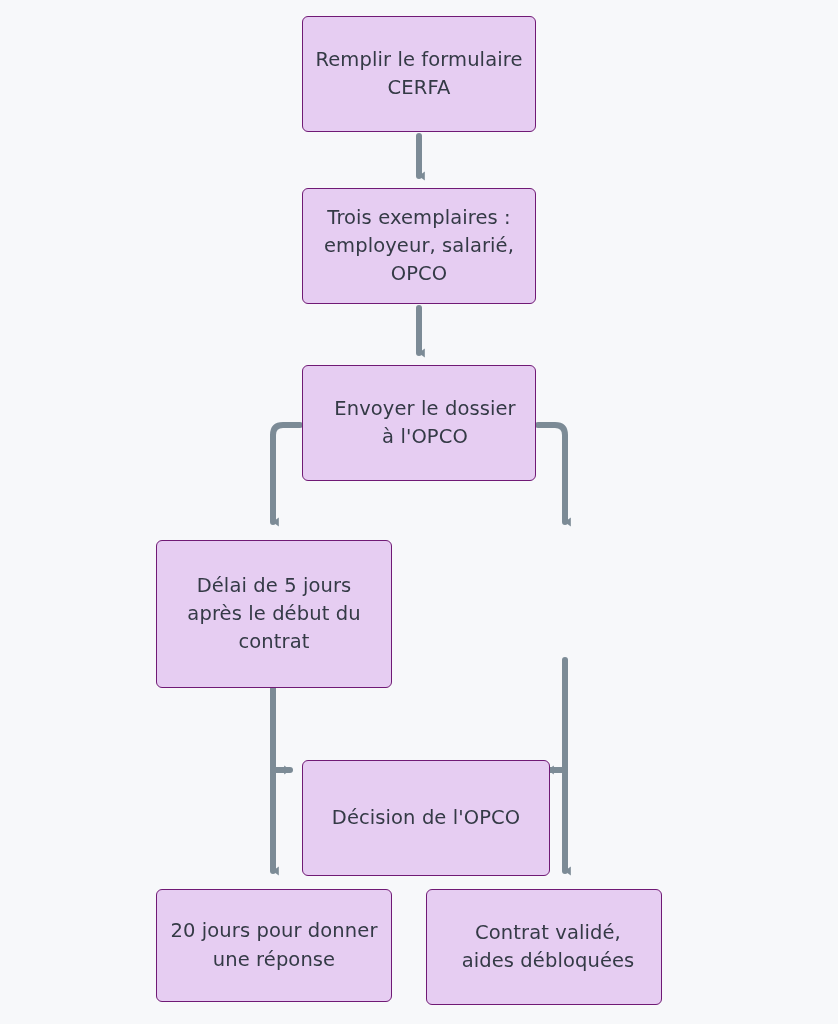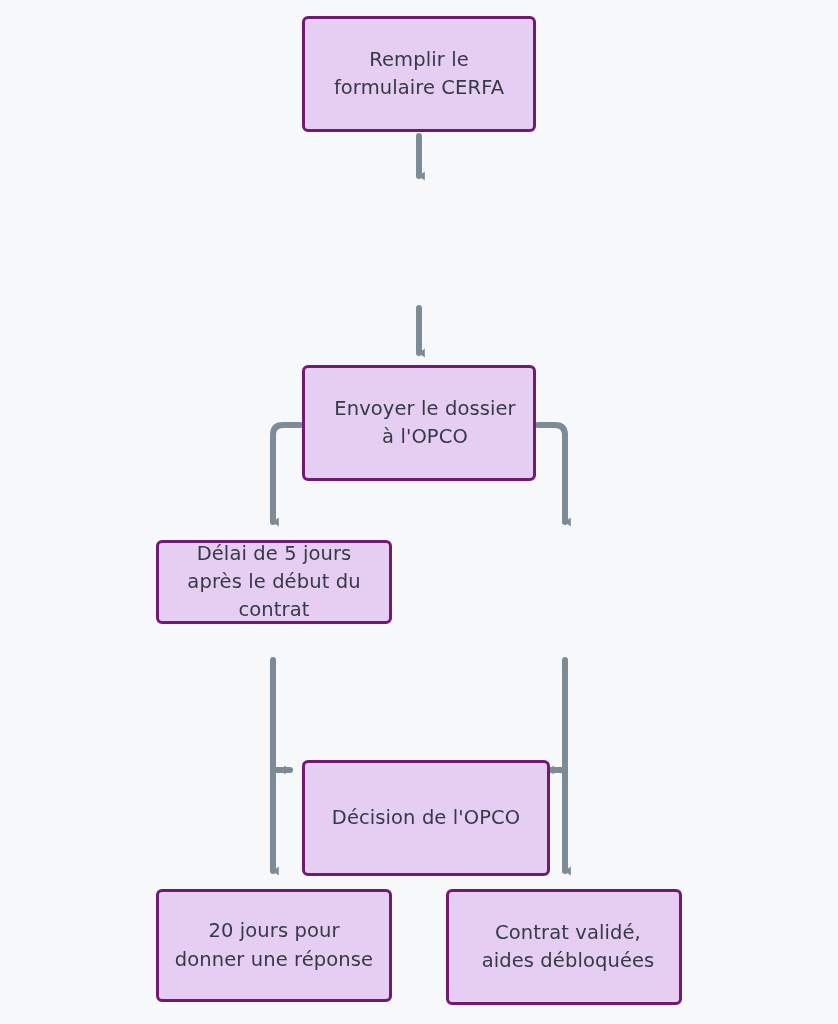--- a/index.html
+++ b/index.html
@@ -23,21 +23,21 @@
     position: absolute;
     left: 0;
     top: 0;
     width: 838px;
     height: 1024px;
   }
   .node {
     position: absolute;
     box-sizing: border-box;
     background: #e6cdf2;
-    border: 3px solid #701a75;
+    border: 1px solid #701a75;
     border-radius: 6px;
     display: flex;
     align-items: center;
     justify-content: center;
     text-align: center;
     color: #343a46;
     font-size: 19.5px;
     line-height: 1.45;
     letter-spacing: 0.1px;
     padding: 6px 12px;
@@ -83,35 +83,38 @@
       <path d="M273,770 L290,770" marker-end="url(#arrow-right)"></path>
 
       <path d="M565,770 L548,770" marker-end="url(#arrow-left)"></path>
     </g>
   </svg>
 
   <div class="node" style="left:302px; top:16px; width:234px; height:116px;">
     <span>Remplir le formulaire CERFA</span>
   </div>
 
+  <div class="node" style="left:302px; top:188px; width:234px; height:116px;">
+    <span>Trois exemplaires : employeur, salarié, OPCO</span>
+  </div>
 
   <div class="node" style="left:302px; top:365px; width:234px; height:116px;padding-left:24px;">
     <span>Envoyer le dossier à l'OPCO</span>
   </div>
 
-  <div class="node" style="left:156px; top:540px; width:236px; height:84px;">
+  <div class="node" style="left:156px; top:540px; width:236px; height:148px;">
     <span>Délai de 5 jours après le début du contrat</span>
   </div>
 
 
   <div class="node" style="left:302px; top:712px; width:248px; height:116px;margin-top:48px;">
     <span>Décision de l'OPCO</span>
   </div>
 
   <div class="node" style="left:156px; top:889px; width:236px; height:113px;">
     <span>20 jours pour donner une réponse</span>
   </div>
 
-  <div class="node" style="left:446px; top:889px; width:236px; height:116px;padding-left:20px;">
+  <div class="node" style="left:426px; top:889px; width:236px; height:116px;padding-left:20px;">
     <span>Contrat validé, aides débloquées</span>
   </div>
 
 </div>
 
 </body></html>

